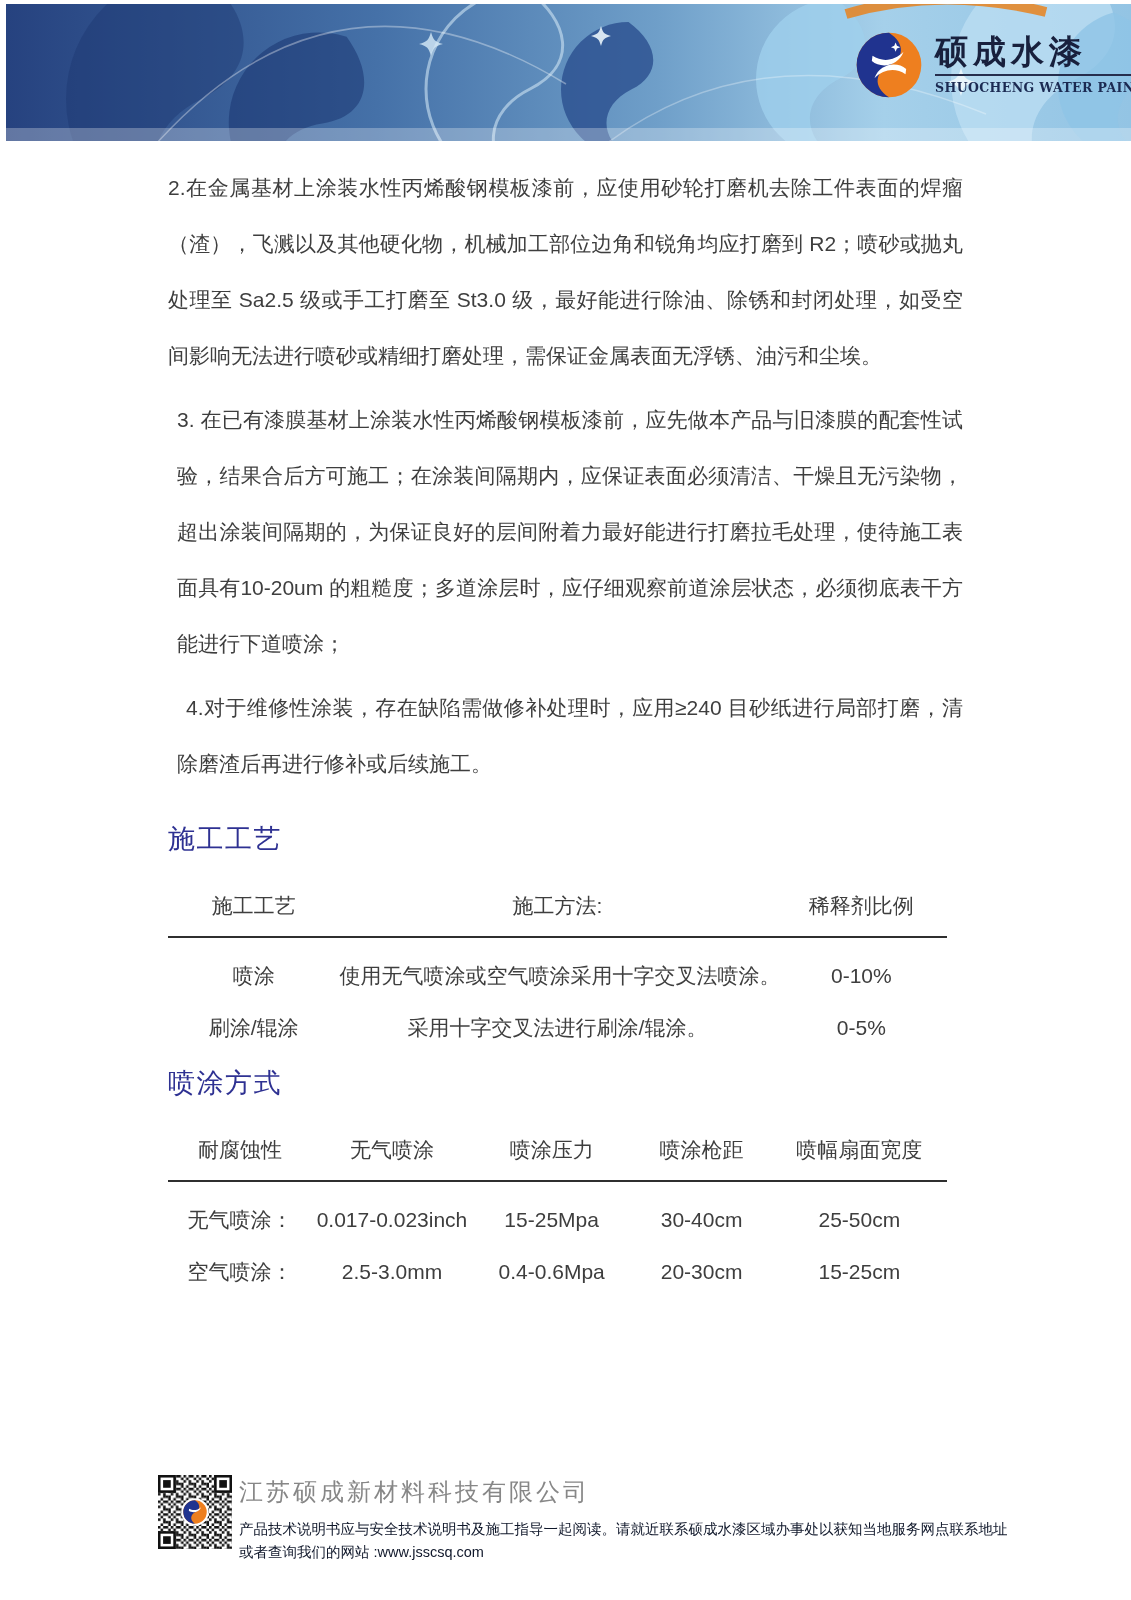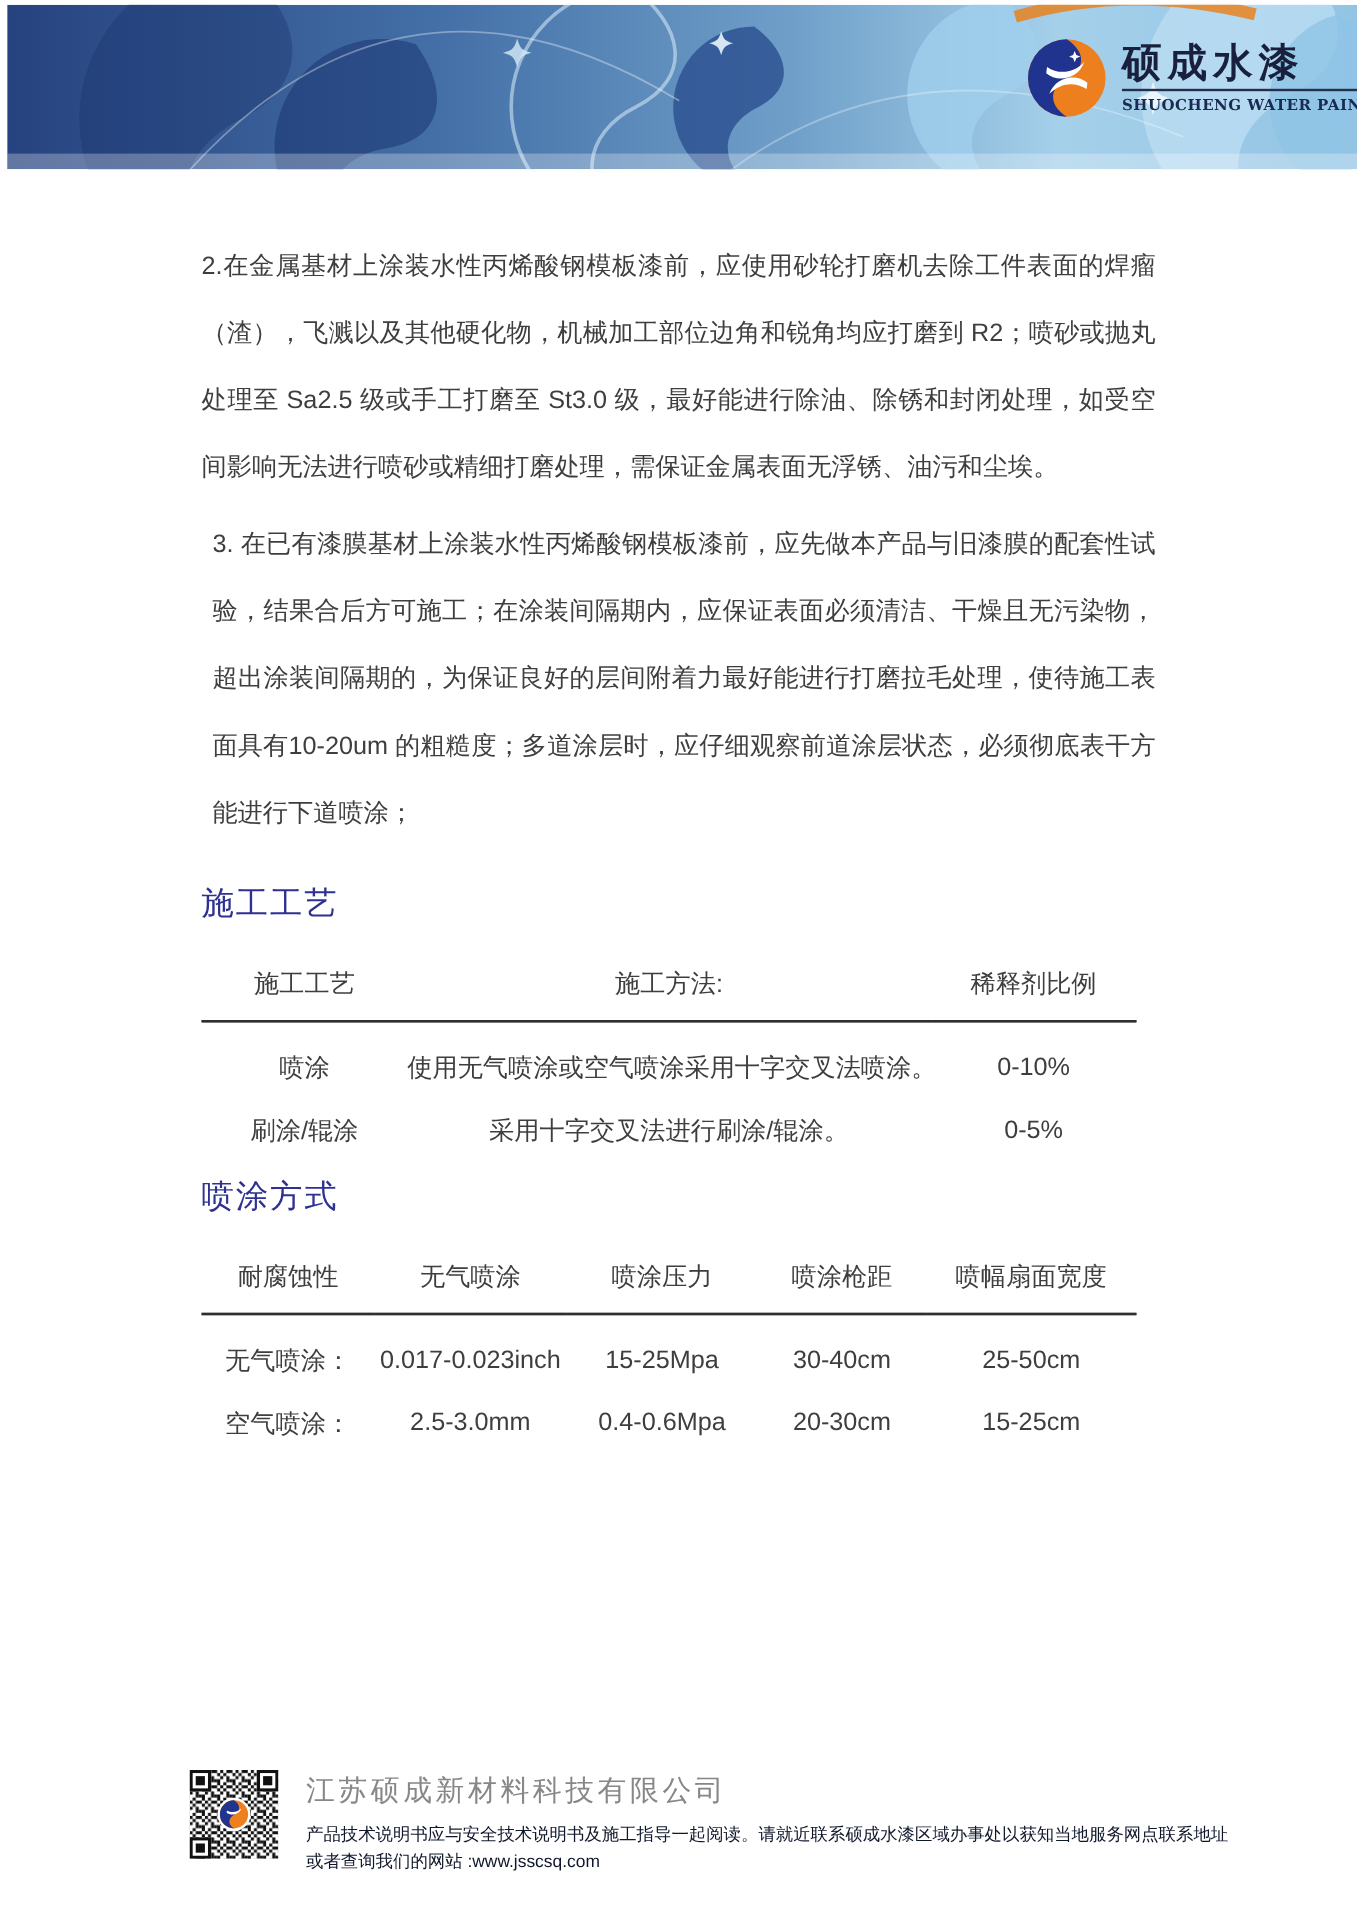--- a/index.html
+++ b/index.html
@@ -18,21 +18,21 @@
     font-family:"DejaVu Serif","Liberation Serif",serif; font-weight:bold;
     font-size:33px; line-height:1; color:#18203d; letter-spacing:5px;
     padding-bottom:6px; border-bottom:2px solid #262e4d; white-space:nowrap;
   }
   .logo-en {
     font-family:"DejaVu Serif","Liberation Serif",serif; font-weight:bold;
     font-size:12.5px; color:#1b2a52; letter-spacing:0.4px; margin-top:4px; white-space:nowrap;
   }
 
   
-  .content { position:absolute; left:168px; top:194px; width:795px; color:#3e3e3e; }
+  .content { position:absolute; left:168px; top:160px; width:795px; color:#3e3e3e; }
   .para { font-size:21px; line-height:56px; margin:0 0 8px 0; text-align:justify; }
   .para.p3 { padding-left:9px; }
   .para.p4 { padding-left:9px; text-indent:9px; }
   .para.note { margin-bottom:0; }
 
   .sec-title {
     font-size:27px; line-height:34px; font-weight:400; letter-spacing:1.5px;
     color:#2e3192; margin:30px 0 36px 0;
   }
   .sec-title.second { margin-top:24px; }
@@ -43,21 +43,21 @@
     padding:0 0 16px 0; border-bottom:2px solid #2f2f2f; white-space:nowrap;
   }
   table.tbl td {
     font-size:21px; color:#3e3e3e; text-align:center; padding:24px 0 0 0; white-space:nowrap;
   }
   .tbl1 col.c1 { width:22%; } .tbl1 col.c2 { width:56%; } .tbl1 col.c3 { width:22%; }
   .tbl2 col.c1 { width:18.5%; } .tbl2 col.c2 { width:20.5%; } .tbl2 col.c3 { width:20.5%; }
   .tbl2 col.c4 { width:18%; }   .tbl2 col.c5 { width:22.5%; }
 
   
-  .footer { position:absolute; left:158px; top:1475px; display:flex; align-items:flex-start; gap:23px; }
+  .footer { position:absolute; left:158px; top:1475px; display:flex; align-items:flex-start; gap:7px; }
   .qr svg { width:74px; height:74px; display:block; }
   .company { font-size:24px; color:#878787; letter-spacing:3px; margin:1px 0 10px 0; white-space:nowrap; }
   .note-line { font-size:14.5px; color:#0f172a; line-height:23px; white-space:nowrap; }
 </style>
 </head>
 <body>
 
 <div class="page">
 
   <div class="banner">
@@ -104,20 +104,21 @@
         <div class="logo-cn">硕成水漆</div>
         <div class="logo-en">SHUOCHENG WATER PAINT</div>
       </div>
     </div>
   </div>
 
   <div class="content">
 
     <p class="para">2.在金属基材上涂装水性丙烯酸钢模板漆前，应使用砂轮打磨机去除工件表面的焊瘤（渣），飞溅以及其他硬化物，机械加工部位边角和锐角均应打磨到 R2；喷砂或抛丸处理至 Sa2.5 级或手工打磨至 St3.0 级，最好能进行除油、除锈和封闭处理，如受空间影响无法进行喷砂或精细打磨处理，需保证金属表面无浮锈、油污和尘埃。</p>
     <p class="para p3">3. 在已有漆膜基材上涂装水性丙烯酸钢模板漆前，应先做本产品与旧漆膜的配套性试验，结果合后方可施工；在涂装间隔期内，应保证表面必须清洁、干燥且无污染物，超出涂装间隔期的，为保证良好的层间附着力最好能进行打磨拉毛处理，使待施工表面具有10-20um 的粗糙度；多道涂层时，应仔细观察前道涂层状态，必须彻底表干方能进行下道喷涂；</p>
+    <p class="para p4">4.对于维修性涂装，存在缺陷需做修补处理时，应用≥240 目砂纸进行局部打磨，清除磨渣后再进行修补或后续施工。</p>
 
     <h2 class="sec-title">施工工艺</h2>
 
     <table class="tbl tbl1">
       <colgroup>
           <col class="c1">
           <col class="c2">
           <col class="c3">
         </colgroup>
       <thead>

